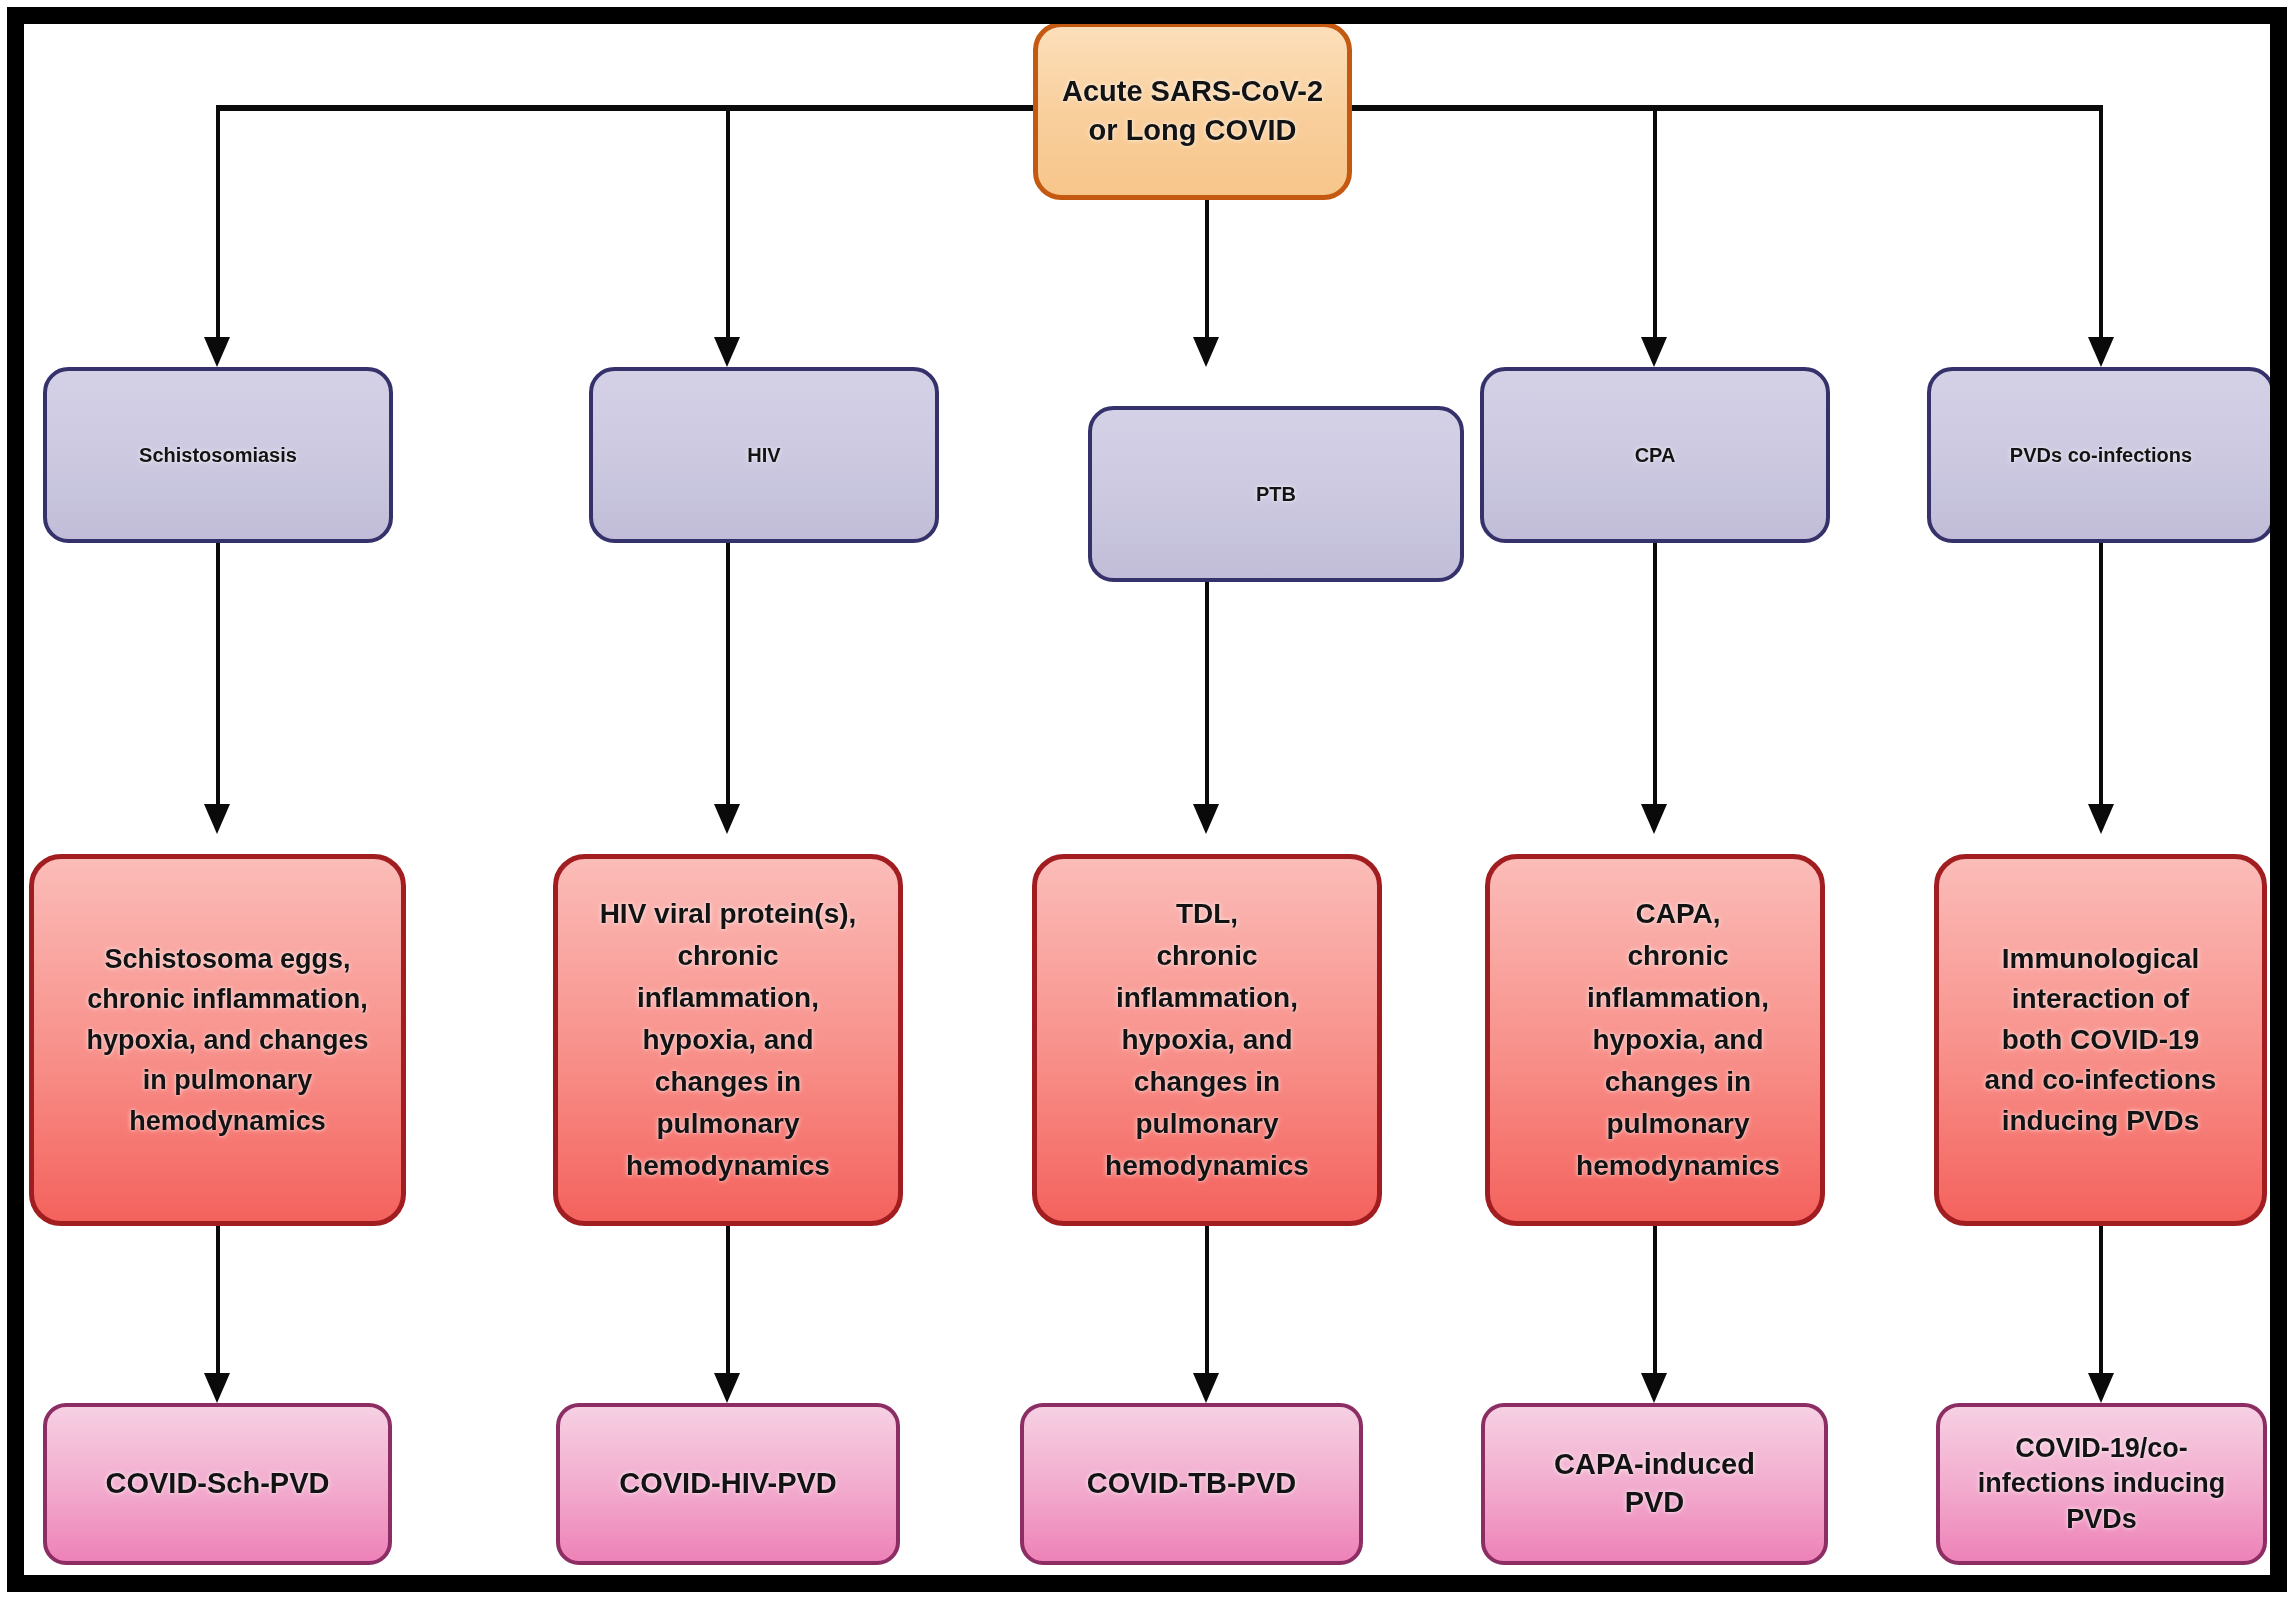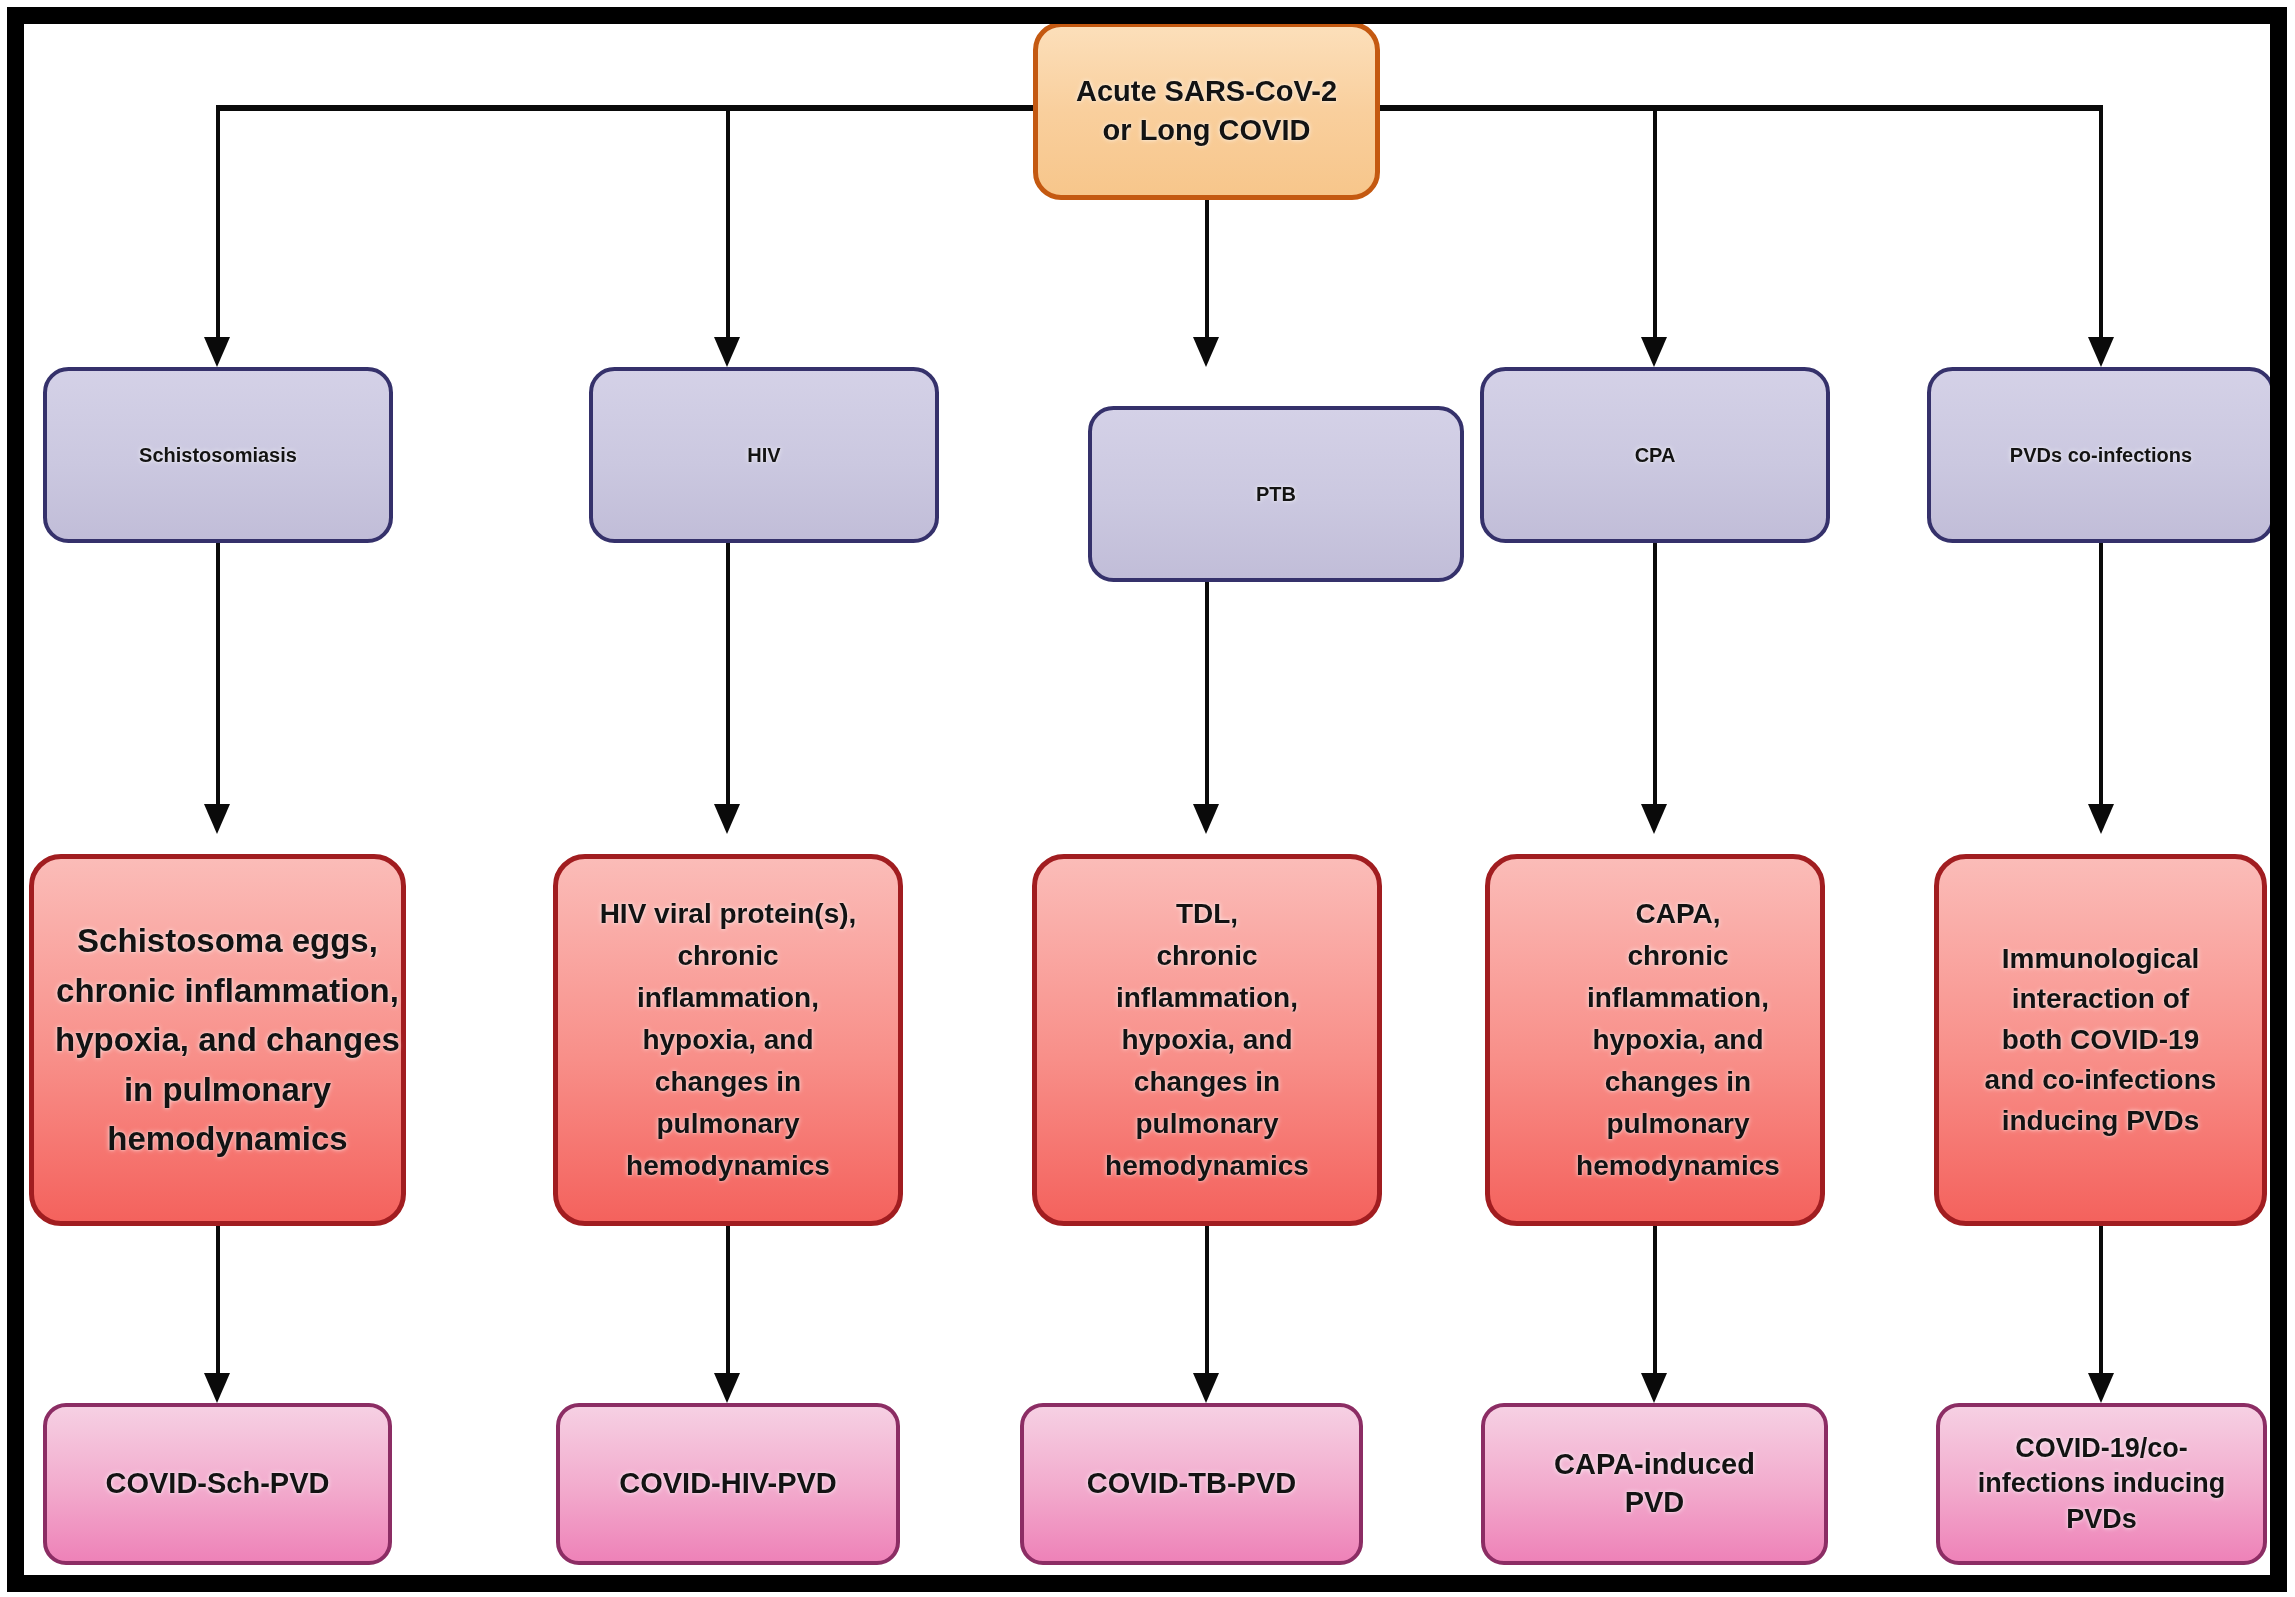--- a/index.html
+++ b/index.html
@@ -51,21 +51,21 @@
     align-items: center;
     justify-content: center;
     text-align: center;
     white-space: pre-line;
     font-weight: 700;
     color: #131313;
     z-index: 3;
     text-shadow: 0 0 5.5px rgba(255,255,255,0.75), 0 0 1.8px rgba(255,255,255,0.55);
   }
   .root {
-    left: 1033px; top: 22px; width: 347px; height: 178px;
+    left: 1033px; top: 22px; width: 319px; height: 178px;
     background: linear-gradient(180deg, #fcdfba 0%, #f9cf9d 50%, #f7c68b 100%);
     border: 5.5px solid #c45911;
     border-radius: 28px;
     font-size: 29px;
     line-height: 1.35;
     z-index: 4;
   }
   .l1 {
     top: 367px; height: 176px;
     background: linear-gradient(180deg, #d4d1e7 0%, #cbc8e0 55%, #c1bdd8 100%);
@@ -92,21 +92,21 @@
     font-size: 29px;
     line-height: 1.3;
   }
   
   .l1.c1 { left: 43px;   width: 350px; }
   .l1.c2 { left: 553px;  width: 350px; margin-left: 36px; }
   .l1.c3 { left: 1088px; width: 376px; margin-top: 39px; }
   .l1.c4 { left: 1480px; width: 350px; }
   .l1.c5 { left: 1927px; width: 348px; }
 
-  .l2.c1 { left: 29px;   width: 377px; font-size: 33px; padding-left: 20px; }
+  .l2.c1 { left: 29px;   width: 377px; font-size: 27px; padding-left: 20px; }
   .l2.c2 { left: 553px;  width: 350px; }
   .l2.c3 { left: 1032px; width: 350px; }
   .l2.c4 { left: 1485px; width: 340px; padding-left: 46px; }
   .l2.c5 { left: 1934px; width: 333px; line-height: 1.45; }
 
   .l3.c1 { left: 43px;   width: 349px; }
   .l3.c2 { left: 556px;  width: 344px; }
   .l3.c3 { left: 1020px; width: 343px; }
   .l3.c4 { left: 1481px; width: 347px; }
   .l3.c5 { left: 1936px; width: 331px; font-size: 27px; text-align: center; }

